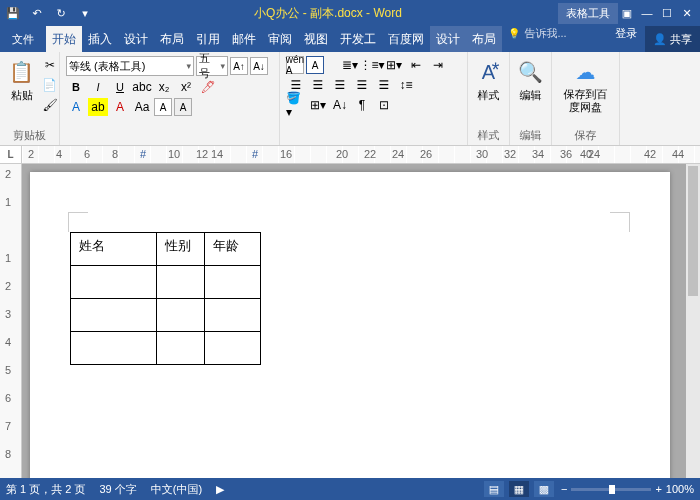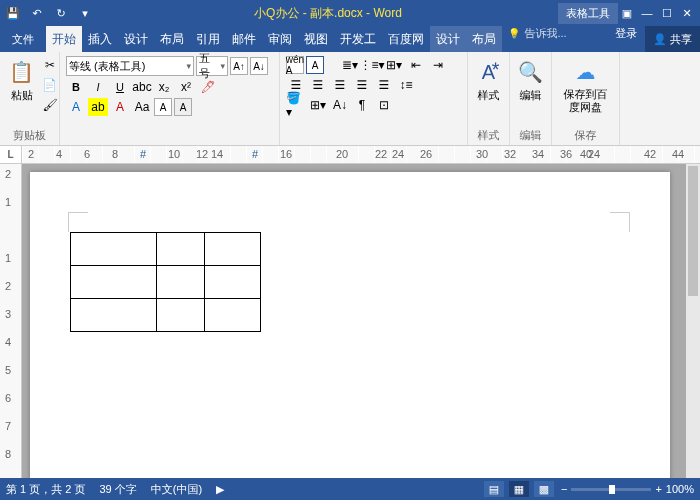--- a/index.html
+++ b/index.html
@@ -214,21 +214,21 @@
       <span style="left: 62px;">6</span>
       <span style="left: 90px;">8</span>
       <span style="left: 118px; color: rgb(43, 87, 154);">#</span>
       <span style="left: 146px;">10</span>
       <span style="left: 174px;">12</span>
       <span style="left: 189px;">14</span>
       <span style="left: 230px; color: rgb(43, 87, 154);">#</span>
       <span style="left: 258px;">16</span>
       <span style="left: 286px; margin-top: 32px;">18</span>
       <span style="left: 314px;">20</span>
-      <span style="left: 353px;">22</span>
+      <span style="left: 342px;">22</span>
       <span style="left: 370px;">24</span>
       <span style="left: 398px;">26</span>
       <span style="left: 434px; margin-top: 30px;">28</span>
       <span style="left: 454px;">30</span>
       <span style="left: 482px;">32</span>
       <span style="left: 510px;">34</span>
       <span style="left: 538px;">36</span>
       <span style="left: 566px;">24</span>
       <span style="left: 558px;">40</span>
       <span style="left: 622px;">42</span>
@@ -249,20 +249,25 @@
       <span style="top: 228px;">6</span>
       <span style="top: 256px;">7</span>
       <span style="top: 284px;">8</span>
     </div>
   <div class="canvas">
     <div class="page">
       <div class="margin" style="left:38px;top:40px;width:20px;height:20px;border-right:none;border-bottom:none"></div>
       <div class="margin" style="right:40px;top:40px;width:20px;height:20px;border-left:none;border-bottom:none;border-right:1px solid #ccc;border-left:none"></div>
       <table class="tbl">
         <tbody>
+            <tr>
+          <td class="c1">姓名</td>
+          <td class="c2">性别</td>
+          <td class="c3">年龄</td>
+        </tr>
         <tr>
               <td class="c1"></td>
               <td class="c2"></td>
               <td class="c3"></td>
             </tr>
         <tr>
               <td class="c1"></td>
               <td class="c2"></td>
               <td class="c3"></td>
             </tr>

